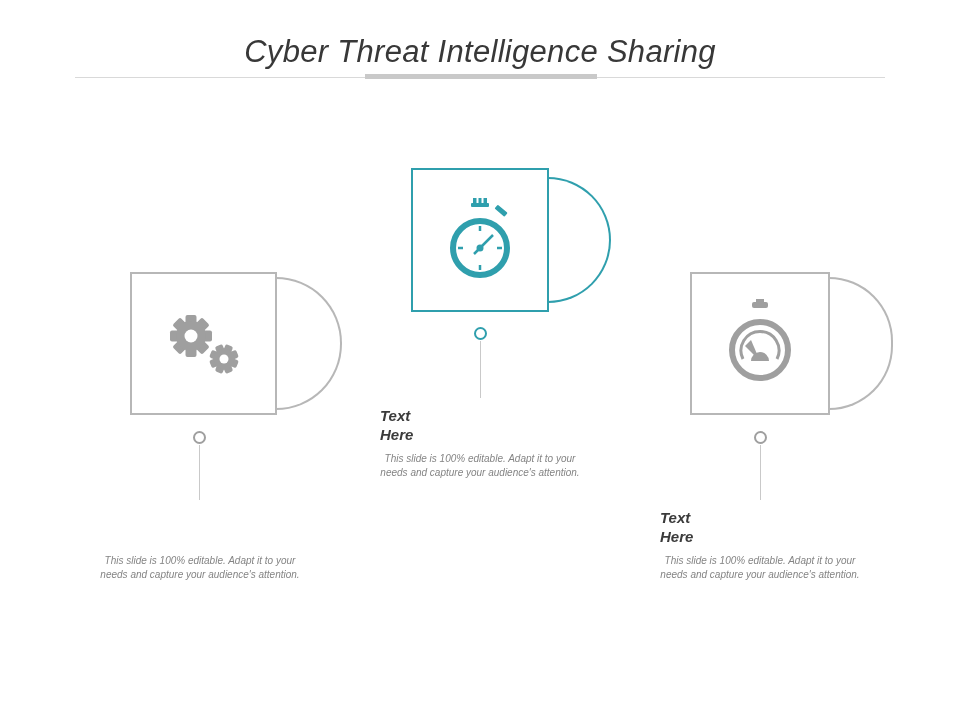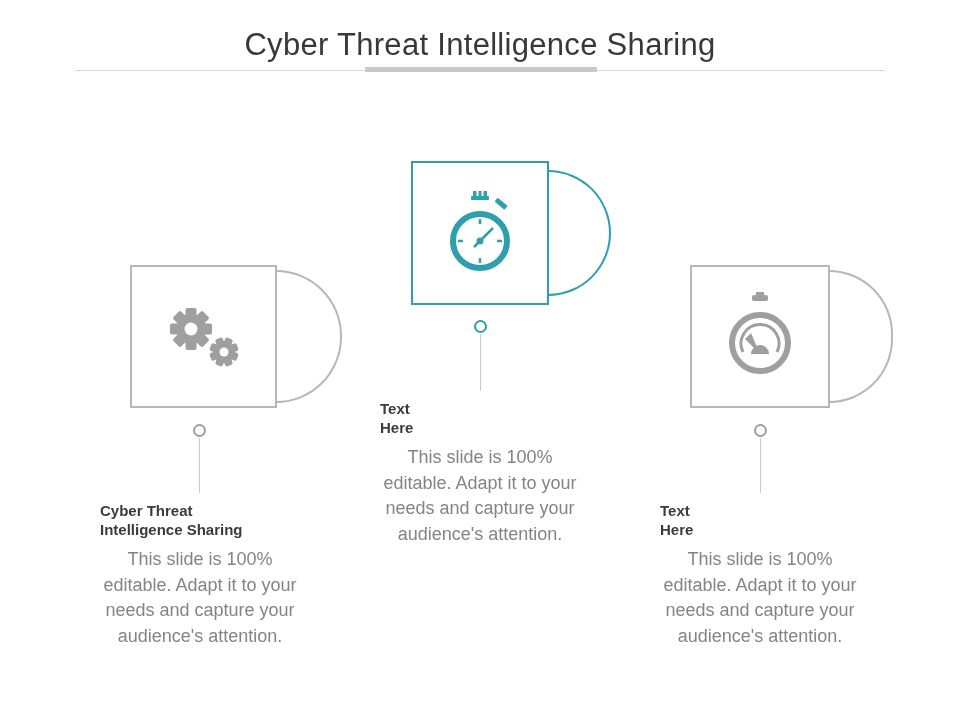--- a/index.html
+++ b/index.html
@@ -5,21 +5,22 @@
   * { margin:0; padding:0; box-sizing:border-box; }
   body {
     font-family:"Liberation Sans", sans-serif;
     background:#ffffff;
   }
   .slide {
     position:relative;
     width:960px; height:652px;
     background:#ffffff;
     overflow:hidden;
-    margin:0 auto;
+    margin:7px auto;
+    font-style:italic;
   }
   .slide-title {
     position:absolute; top:27px; left:0; width:100%;
     text-align:center;
     font-size:31px; font-weight:400; color:#383838;
     letter-spacing:0.3px;
   }
   .title-rule {
     position:absolute; top:70px; left:75px; width:810px;
     border-top:1px solid #d9d9d9;
@@ -41,21 +42,21 @@
     border:2px solid var(--accent); border-radius:50%; background:#fff;
   }
   .item .stem { position:absolute; width:1px; background:#c9c9c9; }
   .item .item-title {
     position:absolute; width:200px; text-align:left;
     font-size:15px; font-weight:700; color:#3b3b3b;
     line-height:1.28; white-space:pre-line;
   }
   .item .item-desc {
     position:absolute; width:216px; text-align:center;
-    font-size:18px; font-weight:400; color:#848484; line-height:1.42;
+    font-size:10px; font-weight:400; color:#848484; line-height:1.42;
   }
 
   
   .item-1 { left:90px; top:265px; }
   .item-1 .square { left:40px; top:0; width:147px; height:143px; }
   .item-1 .semi { left:186px; top:5px; width:66px; height:133px; border-radius:0 66px 66px 0; }
   .item-1 .icon { left:63px; top:32px; }
   .item-1 .dot { left:103px; top:159px; }
   .item-1 .stem { left:109px; top:173px; height:55px; }
   .item-1 .item-title { left:10px; top:236px; }
@@ -110,22 +111,20 @@
             <rect x="-14.5" y="-4" width="29" height="8" rx="2" transform="rotate(112.5)"></rect>
             <rect x="-14.5" y="-4" width="29" height="8" rx="2" transform="rotate(157.5)"></rect>
             <circle r="10.5"></circle>
             <circle r="4.5" fill="#ffffff"></circle>
           </g>
         </g>
       </svg>
     </span>
     <div class="dot"></div>
     <div class="stem"></div>
-    <h3 class="item-title">Cyber Threat
-Intelligence Sharing</h3>
     <p class="item-desc">This slide is 100% editable. Adapt it to your needs and capture your audience's attention.</p>
   </section>
 
   <section class="item item-2" style="--accent: #2f9fad; --line: #2f9fad;">
     <div class="semi"></div>
     <div class="square"></div>
     <span class="icon">
       <svg viewBox="0 0 80 88" width="80" height="88" aria-hidden="true">
         <g fill="currentColor">
           <rect x="33" y="0" width="14" height="5"></rect>

